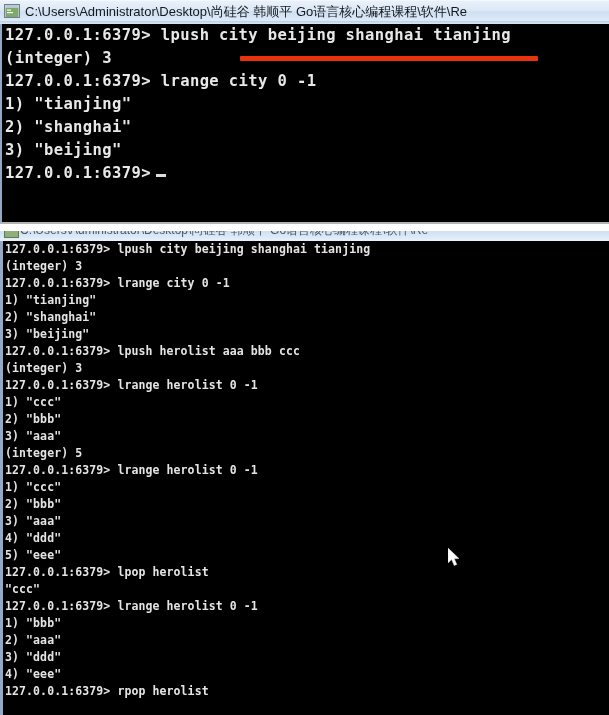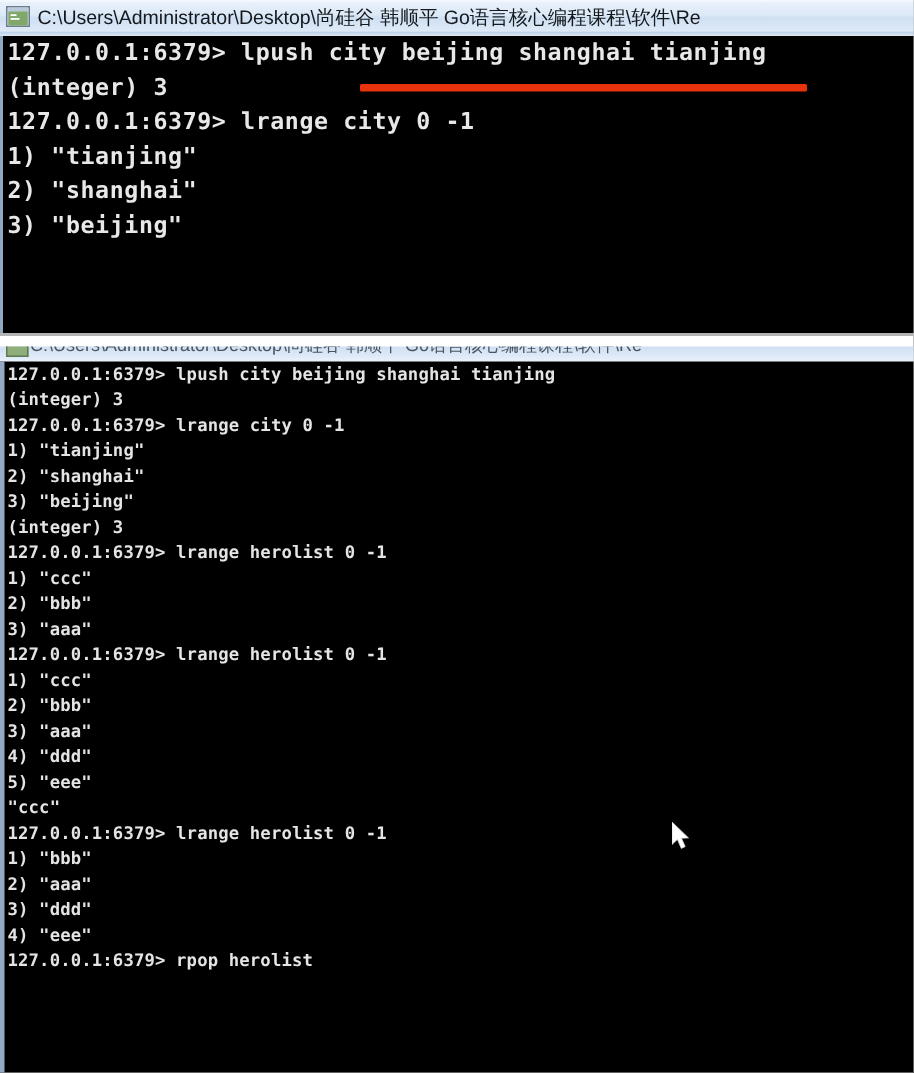--- a/index.html
+++ b/index.html
@@ -192,51 +192,55 @@
   </div>
   <div class="tb-sep"></div>
 
   <div class="console-top">
     <div class="line">127.0.0.1:6379&gt; lpush city beijing shanghai tianjing</div>
     <div class="line">(integer) 3</div>
     <div class="line">127.0.0.1:6379&gt; lrange city 0 -1</div>
     <div class="line">1) "tianjing"</div>
     <div class="line">2) "shanghai"</div>
     <div class="line">3) "beijing"</div>
+    <div class="line"><span>127.0.0.1:6379&gt;</span><span class="caret"></span></div>
   </div>
 
   <div id="red-underline" style="background: rgb(232, 51, 12);"></div>
   <div class="win1-bottom-edge"></div>
 </div>
 
 <div id="window-bottom">
 
   <div class="titlebar-clipped">
     <span class="ghost-icon"></span>
     <span class="ghost-text">C:\Users\Administrator\Desktop\尚硅谷 韩顺平 Go语言核心编程课程\软件\Re</span>
   </div>
 
   <div class="console-bottom">
     <div class="line">127.0.0.1:6379&gt; lpush city beijing shanghai tianjing</div>
     <div class="line">(integer) 3</div>
     <div class="line">127.0.0.1:6379&gt; lrange city 0 -1</div>
     <div class="line">1) "tianjing"</div>
     <div class="line">2) "shanghai"</div>
     <div class="line">3) "beijing"</div>
+    <div class="line">127.0.0.1:6379&gt; lpush herolist aaa bbb ccc</div>
     <div class="line">(integer) 3</div>
     <div class="line">127.0.0.1:6379&gt; lrange herolist 0 -1</div>
     <div class="line">1) "ccc"</div>
     <div class="line">2) "bbb"</div>
     <div class="line">3) "aaa"</div>
+    <div class="line">(integer) 5</div>
     <div class="line">127.0.0.1:6379&gt; lrange herolist 0 -1</div>
     <div class="line">1) "ccc"</div>
     <div class="line">2) "bbb"</div>
     <div class="line">3) "aaa"</div>
     <div class="line">4) "ddd"</div>
     <div class="line">5) "eee"</div>
+    <div class="line">127.0.0.1:6379&gt; lpop herolist</div>
     <div class="line">"ccc"</div>
     <div class="line">127.0.0.1:6379&gt; lrange herolist 0 -1</div>
     <div class="line">1) "bbb"</div>
     <div class="line">2) "aaa"</div>
     <div class="line">3) "ddd"</div>
     <div class="line">4) "eee"</div>
     <div class="line">127.0.0.1:6379&gt; rpop herolist</div>
   </div>
 </div>
 

